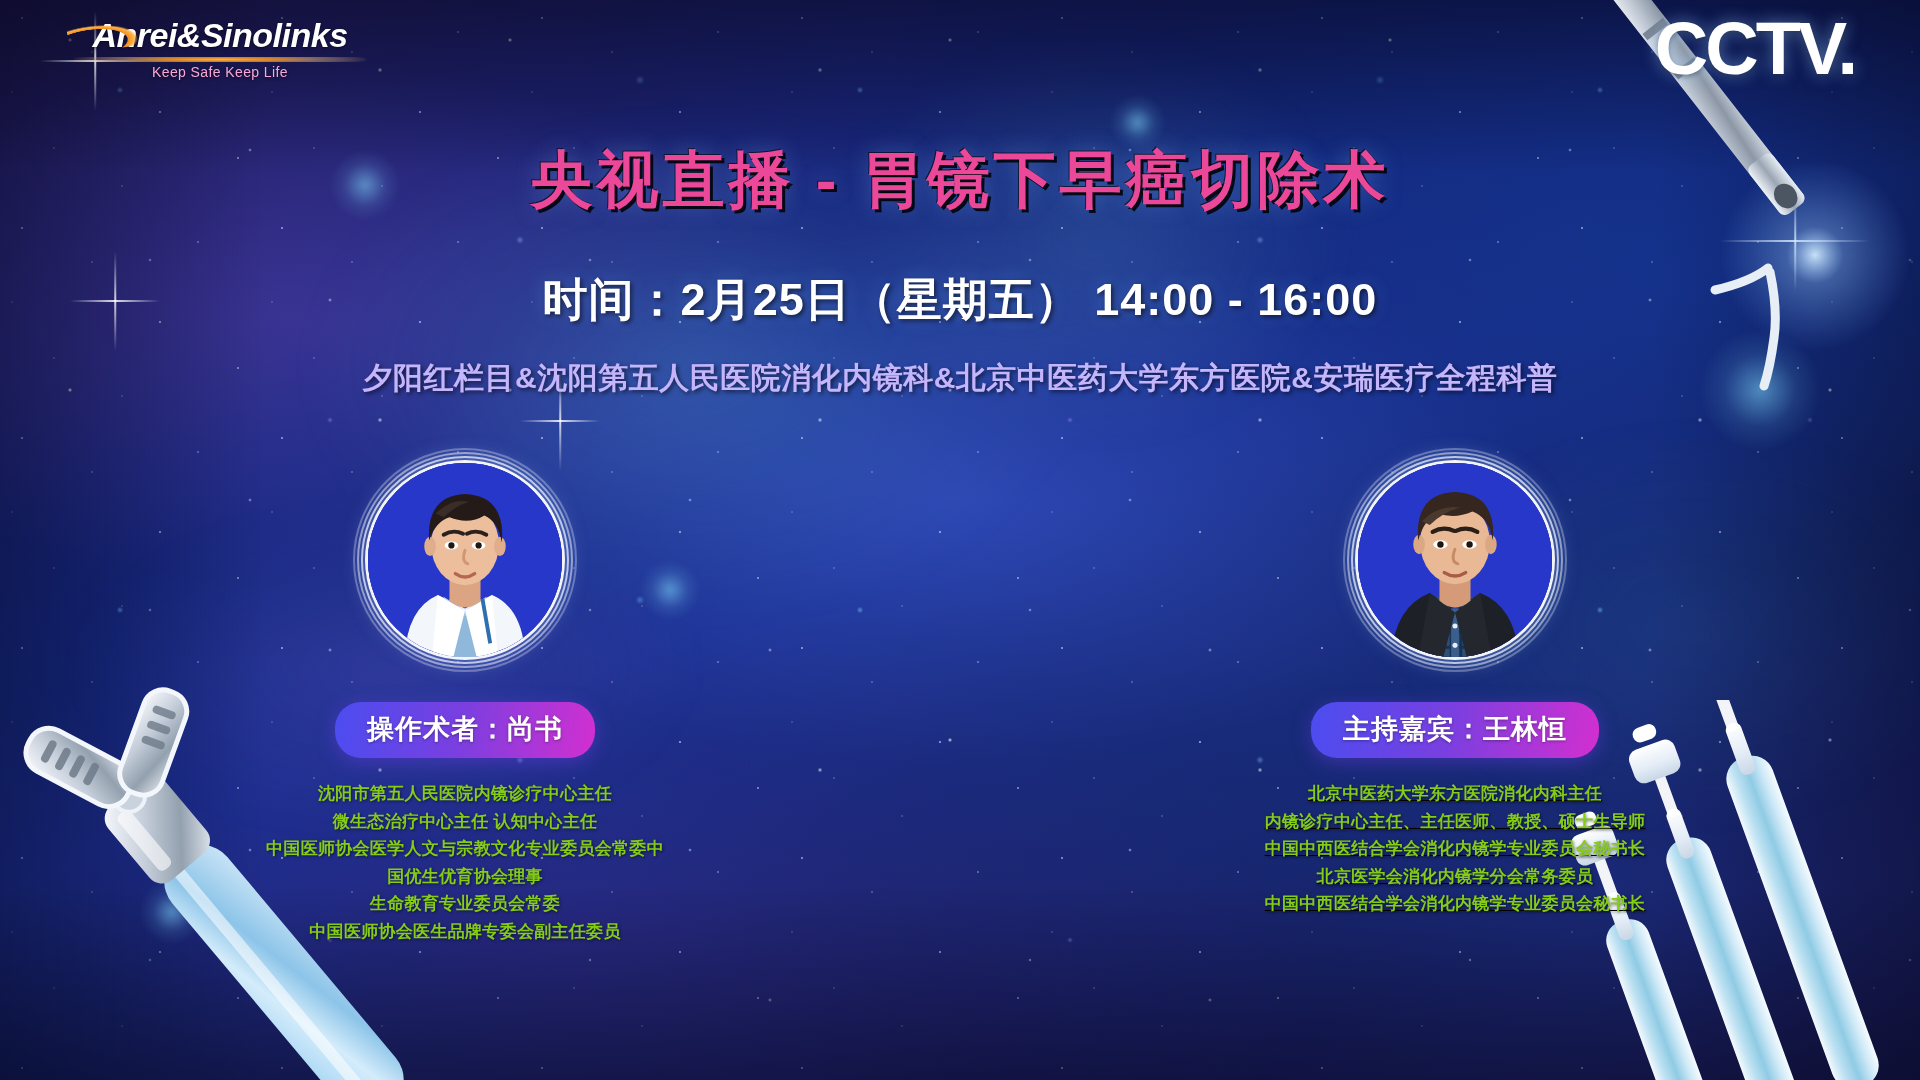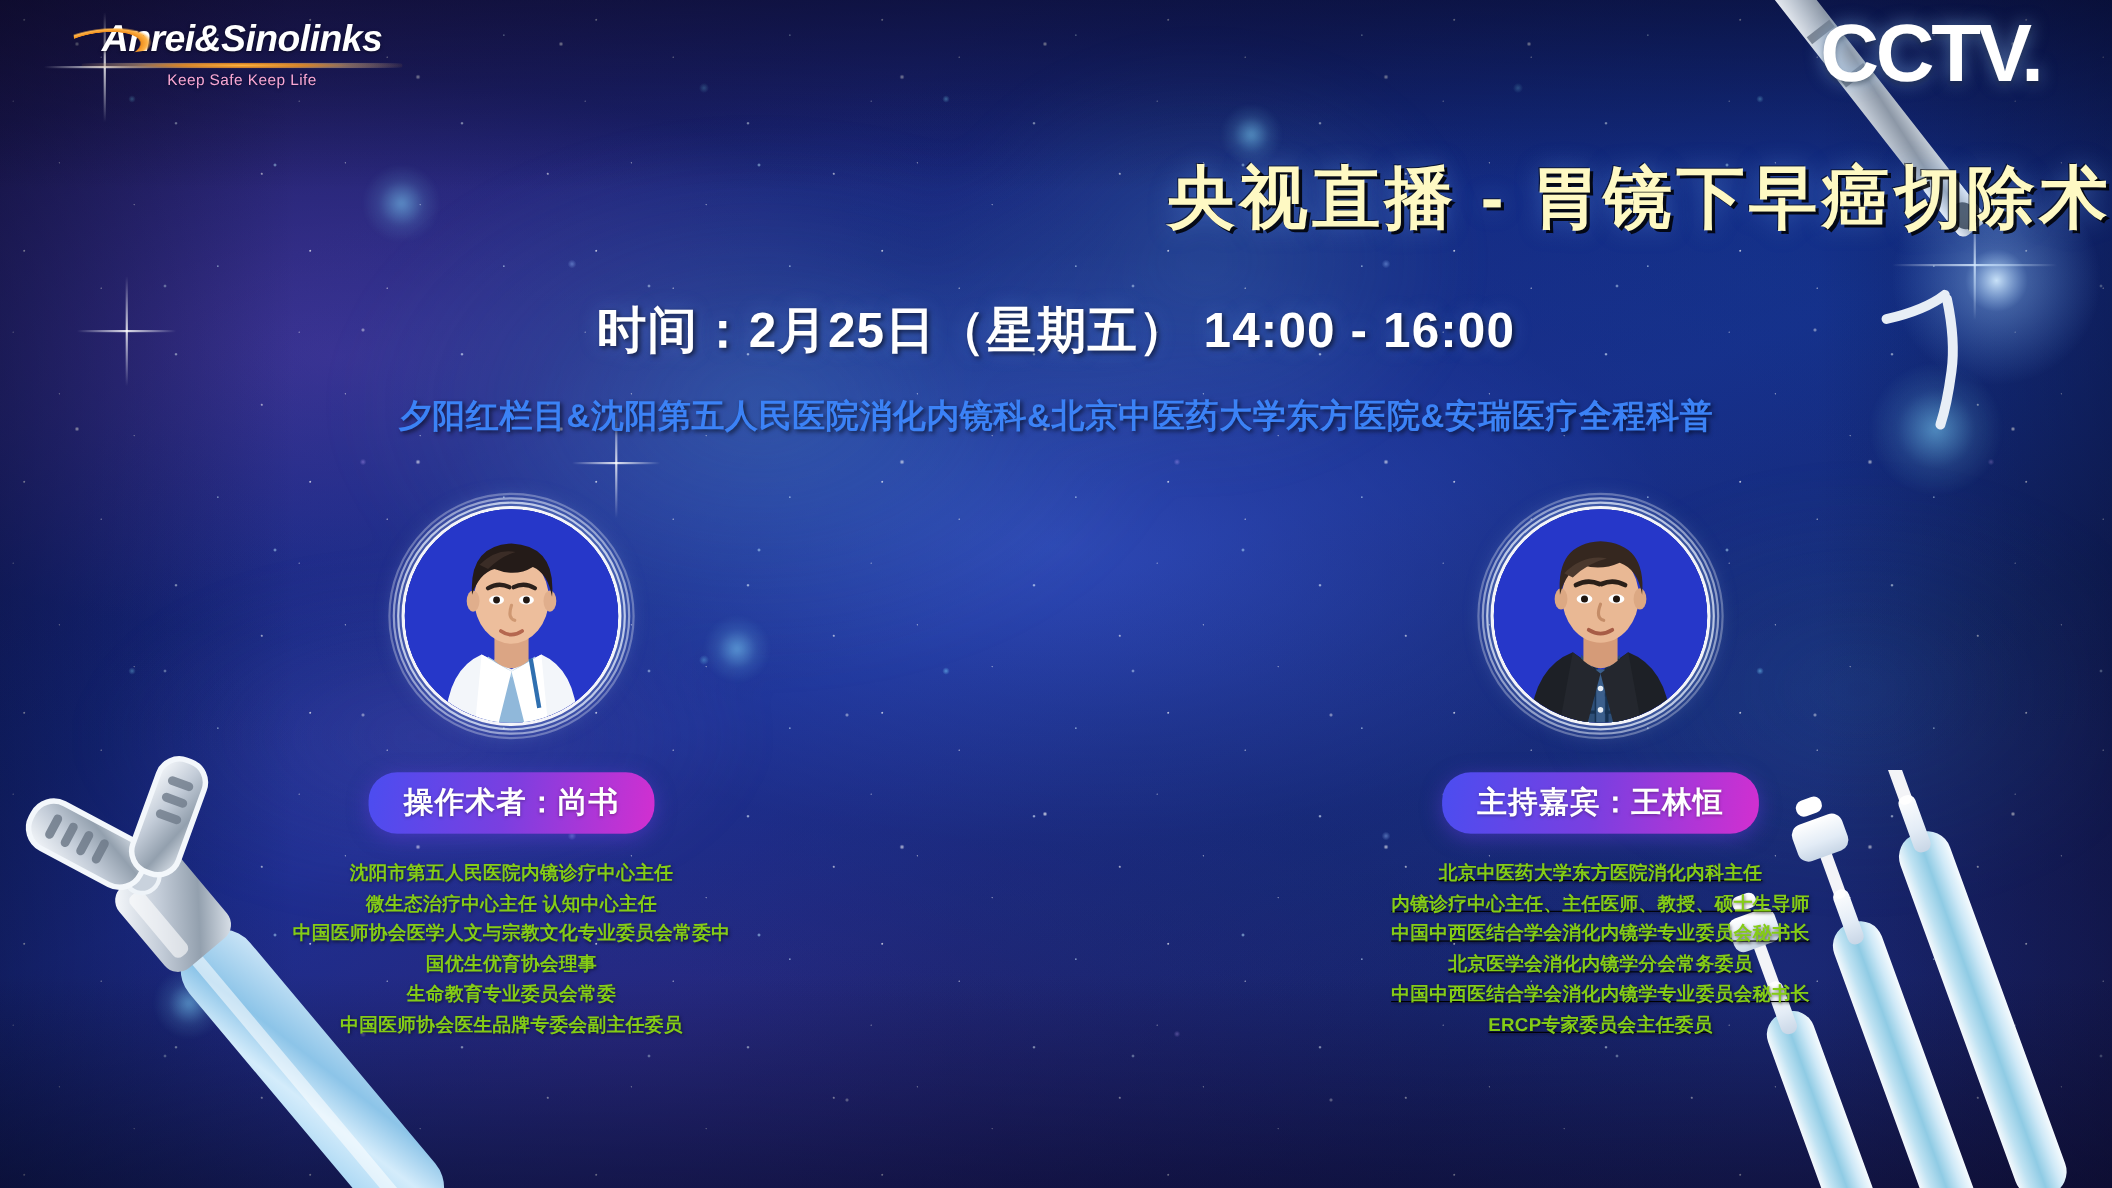--- a/index.html
+++ b/index.html
@@ -124,37 +124,37 @@
   
   .cctv {
     position:absolute; right:65px; top:12px;
     font-size:74px; font-weight:bold; color:#ffffff;
     letter-spacing:-3px; line-height:1;
     text-shadow:0 0 16px rgba(150,200,255,0.55), 0 2px 5px rgba(0,0,0,0.4);
   }
 
   
   .main-title {
-    position:absolute; left:0; right:0; top:138px; text-align:right;
-    font-size:62px; font-weight:bold; color:#fef9c3;
+    position:absolute; left:0; right:0; top:138px; text-align:center;
+    font-size:62px; font-weight:bold; color:#ec4899;
     letter-spacing:4px;
     text-shadow:
       3px 3px 0 rgba(0,0,0,0.85),
       -1px -1px 0 rgba(0,0,0,0.6),
       0 0 22px rgba(120,180,255,0.35);
   }
   .time-line {
     position:absolute; left:0; right:0; top:270px; text-align:center;
     font-size:45px; font-weight:bold; color:#ffffff;
     letter-spacing:1px;
     text-shadow:2px 2px 5px rgba(0,0,0,0.6), 0 0 18px rgba(120,180,255,0.3);
   }
   .org-line {
     position:absolute; left:0; right:0; top:358px; text-align:center;
-    font-size:30px; font-weight:bold; color:#3b82f6;
+    font-size:30px; font-weight:bold; color:#c4b5fd;
     letter-spacing:0.5px;
     text-shadow:2px 2px 4px rgba(0,0,0,0.6);
   }
 
   
   .people { position:absolute; left:0; right:0; top:460px; }
   .person { position:absolute; top:0; width:640px; text-align:center; }
   .person.left  { left:145px; }
   .person.right { left:1135px;text-decoration:underline; }
 
@@ -467,18 +467,17 @@
           </svg>
         </div>
       </div>
       <div class="badge">主持嘉宾：王林恒</div>
       <div class="creds">
         <div>北京中医药大学东方医院消化内科主任</div>
         <div>内镜诊疗中心主任、主任医师、教授、硕士生导师</div>
         <div>中国中西医结合学会消化内镜学专业委员会秘书长</div>
         <div>北京医学会消化内镜学分会常务委员</div>
         <div>中国中西医结合学会消化内镜学专业委员会秘书长</div>
-        <div>ERCP专家委员会主任委员</div>
       </div>
     </div>
 
   </div>
 </div>
 
 </body></html>

